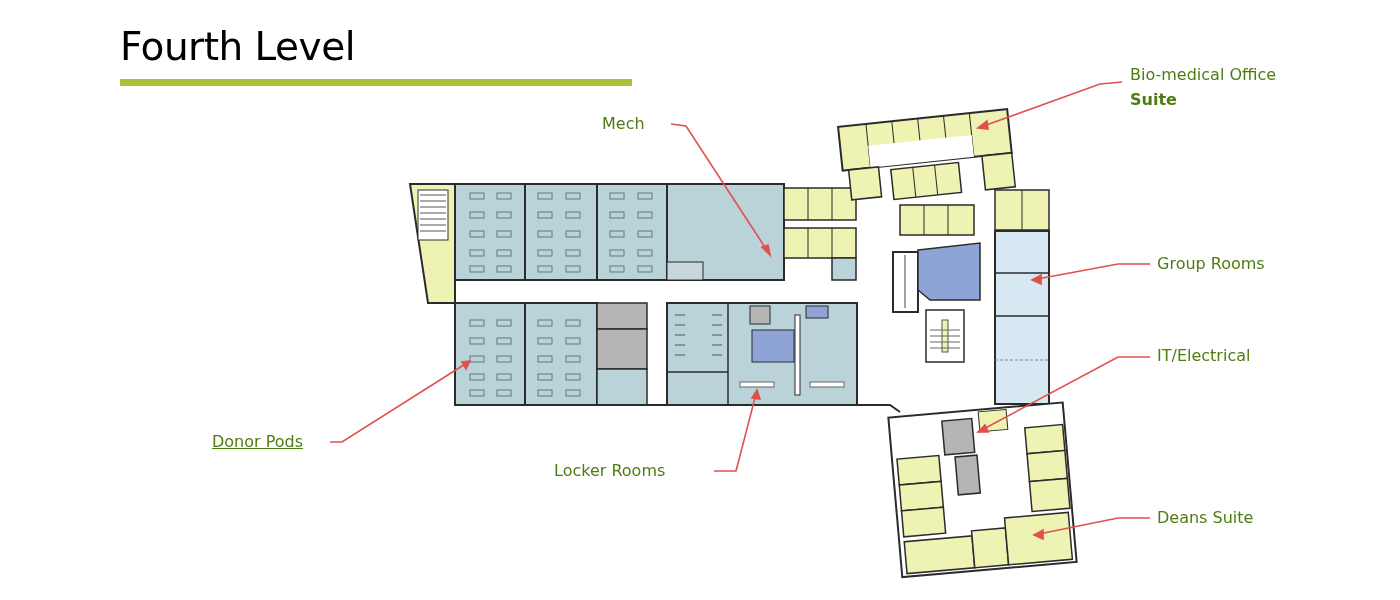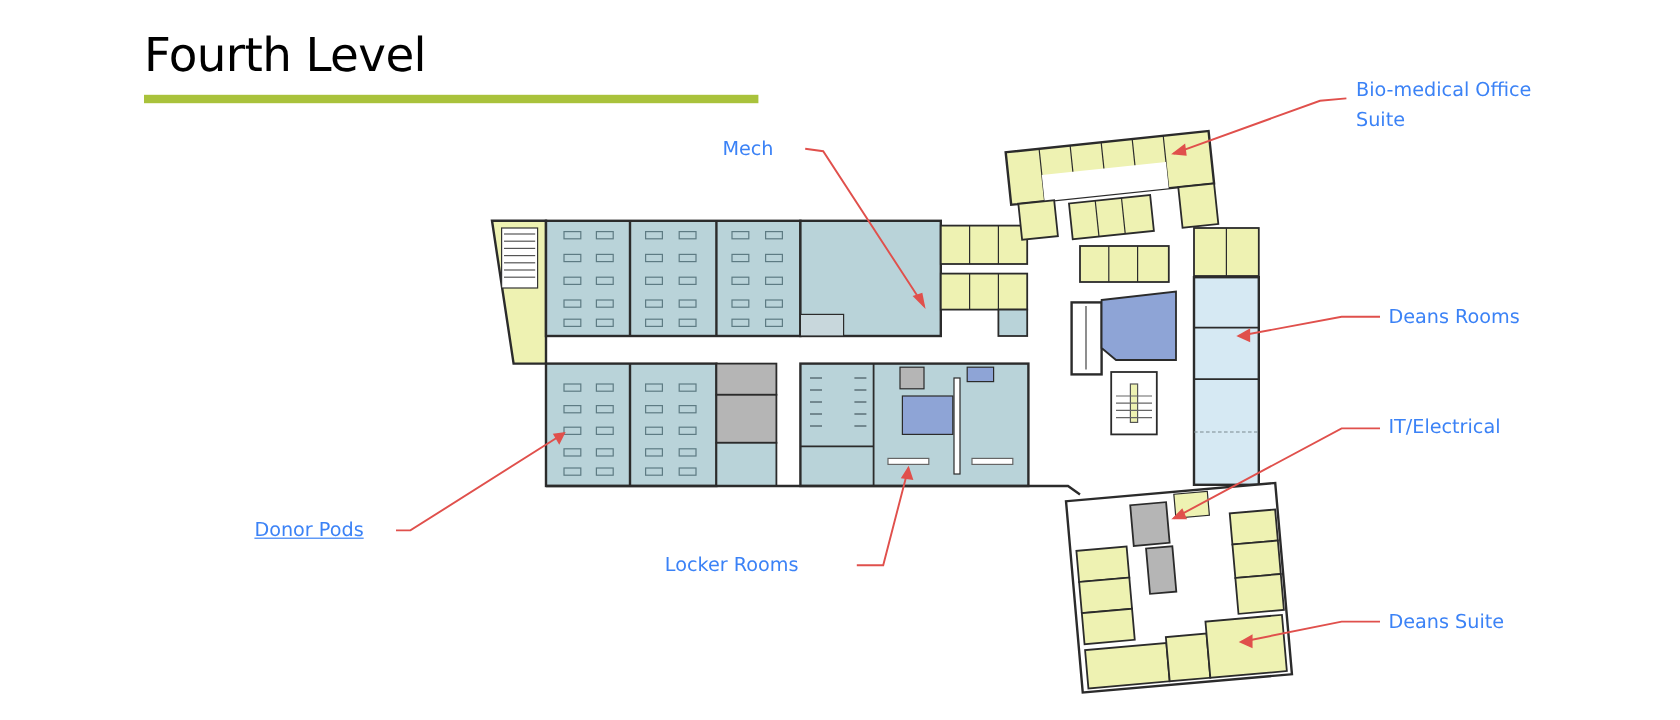--- a/index.html
+++ b/index.html
@@ -1,19 +1,19 @@
 <!DOCTYPE html>
 <html><head>
   <meta charset="utf-8">
   <style>
     html, body { margin:0; padding:0; background:#ffffff; }
     body { width:1400px; height:600px; position:relative; overflow:hidden; font-family:"DejaVu Sans", sans-serif; }
     .title { position:absolute; left:120px; top:24px; font-size:39px; color:#000000; font-weight:normal; letter-spacing:-0.5px; }
     .underline { position:absolute; left:120px; top:79px; width:512px; height:7px; }
-    .label { position:absolute; font-size:16px; color:#3b82f6; line-height:24px; white-space:nowrap; }
+    .label { position:absolute; font-size:16px; color:#4d7c0f; line-height:24px; white-space:nowrap; }
     svg.plan { position:absolute; left:0; top:0; }
   </style>
 </head>
 <body>
 
 <div class="title">Fourth Level</div>
 <div class="underline" style="background:#a9c23b;"></div>
 
 <svg class="plan" width="1400" height="600" viewBox="0 0 1400 600">
 
@@ -210,18 +210,18 @@
     <polygon points="1034,535 1043,530 1043,539" fill="#e0504c"></polygon>
     <polyline points="330,442 342,442 470,361"></polyline>
     <polygon points="470,361 462,362 466,369" fill="#e0504c"></polygon>
     <polyline points="714,471 736,471 757,390"></polyline>
     <polygon points="757,390 752,398 760,399" fill="#e0504c"></polygon>
   </g>
 </svg>
 
 <div class="label" style="left:602px; top:112px;">Mech</div>
 <div class="label" style="left:1130px; top:63px;">Bio-medical Office</div>
-<div class="label" style="left:1130px; top:88px;">Suite</div>
-<div class="label" style="left:1157px; top:252px;">Deans Rooms</div>
+<div class="label" style="left:1130px; top:88px;font-weight:bold;">Suite</div>
+<div class="label" style="left:1157px; top:252px;">Group Rooms</div>
 <div class="label" style="left:1157px; top:344px;">IT/Electrical</div>
 <div class="label" style="left:212px; top:430px;text-decoration:underline;">Donor Pods</div>
 <div class="label" style="left:554px; top:459px;">Locker Rooms</div>
 <div class="label" style="left:1157px; top:506px;text-align:right;">Deans Suite</div>
 
 </body></html>

